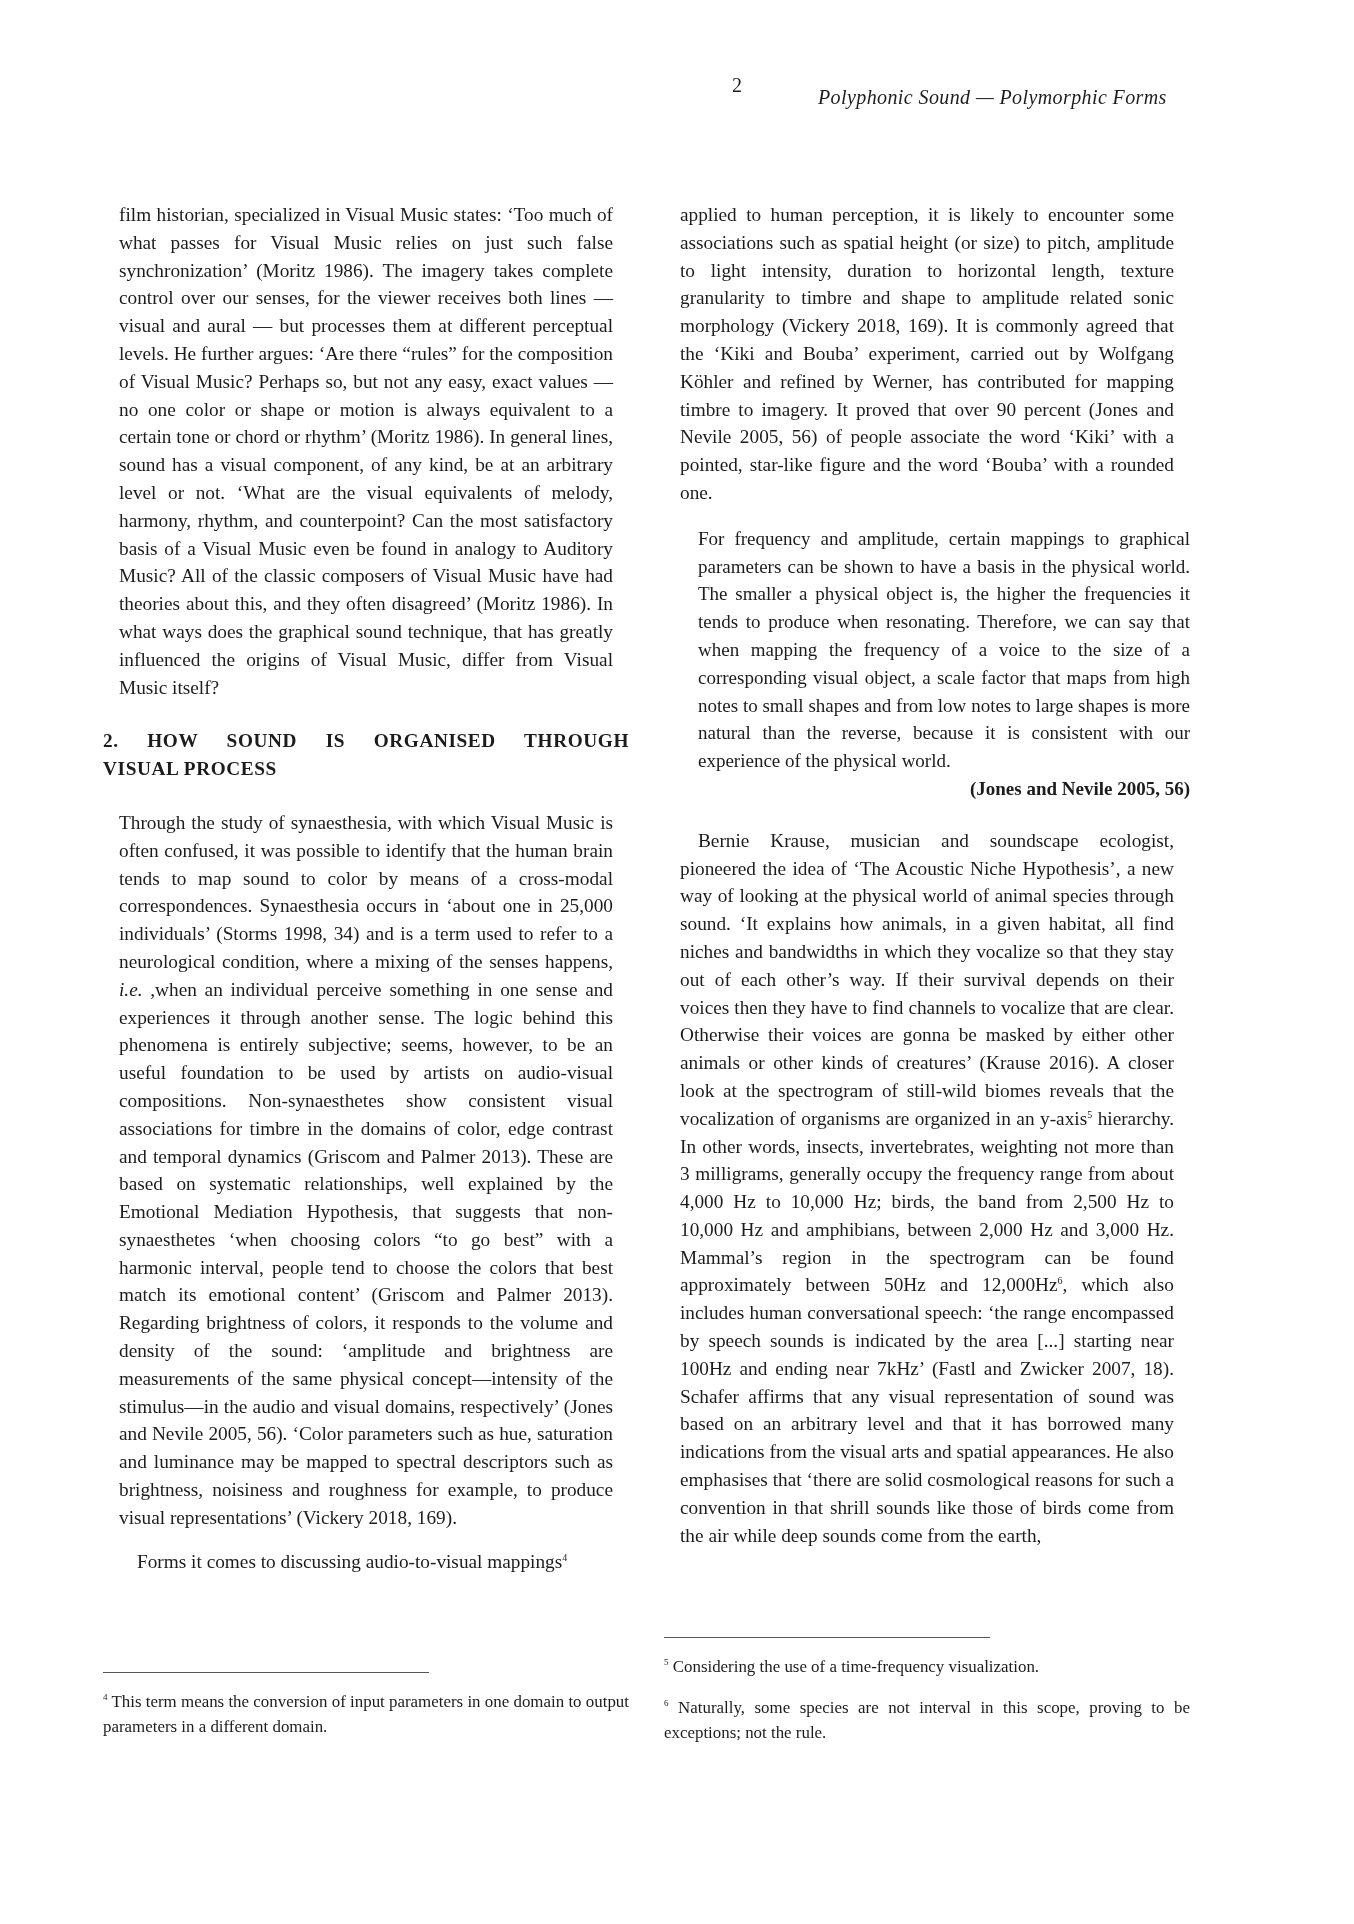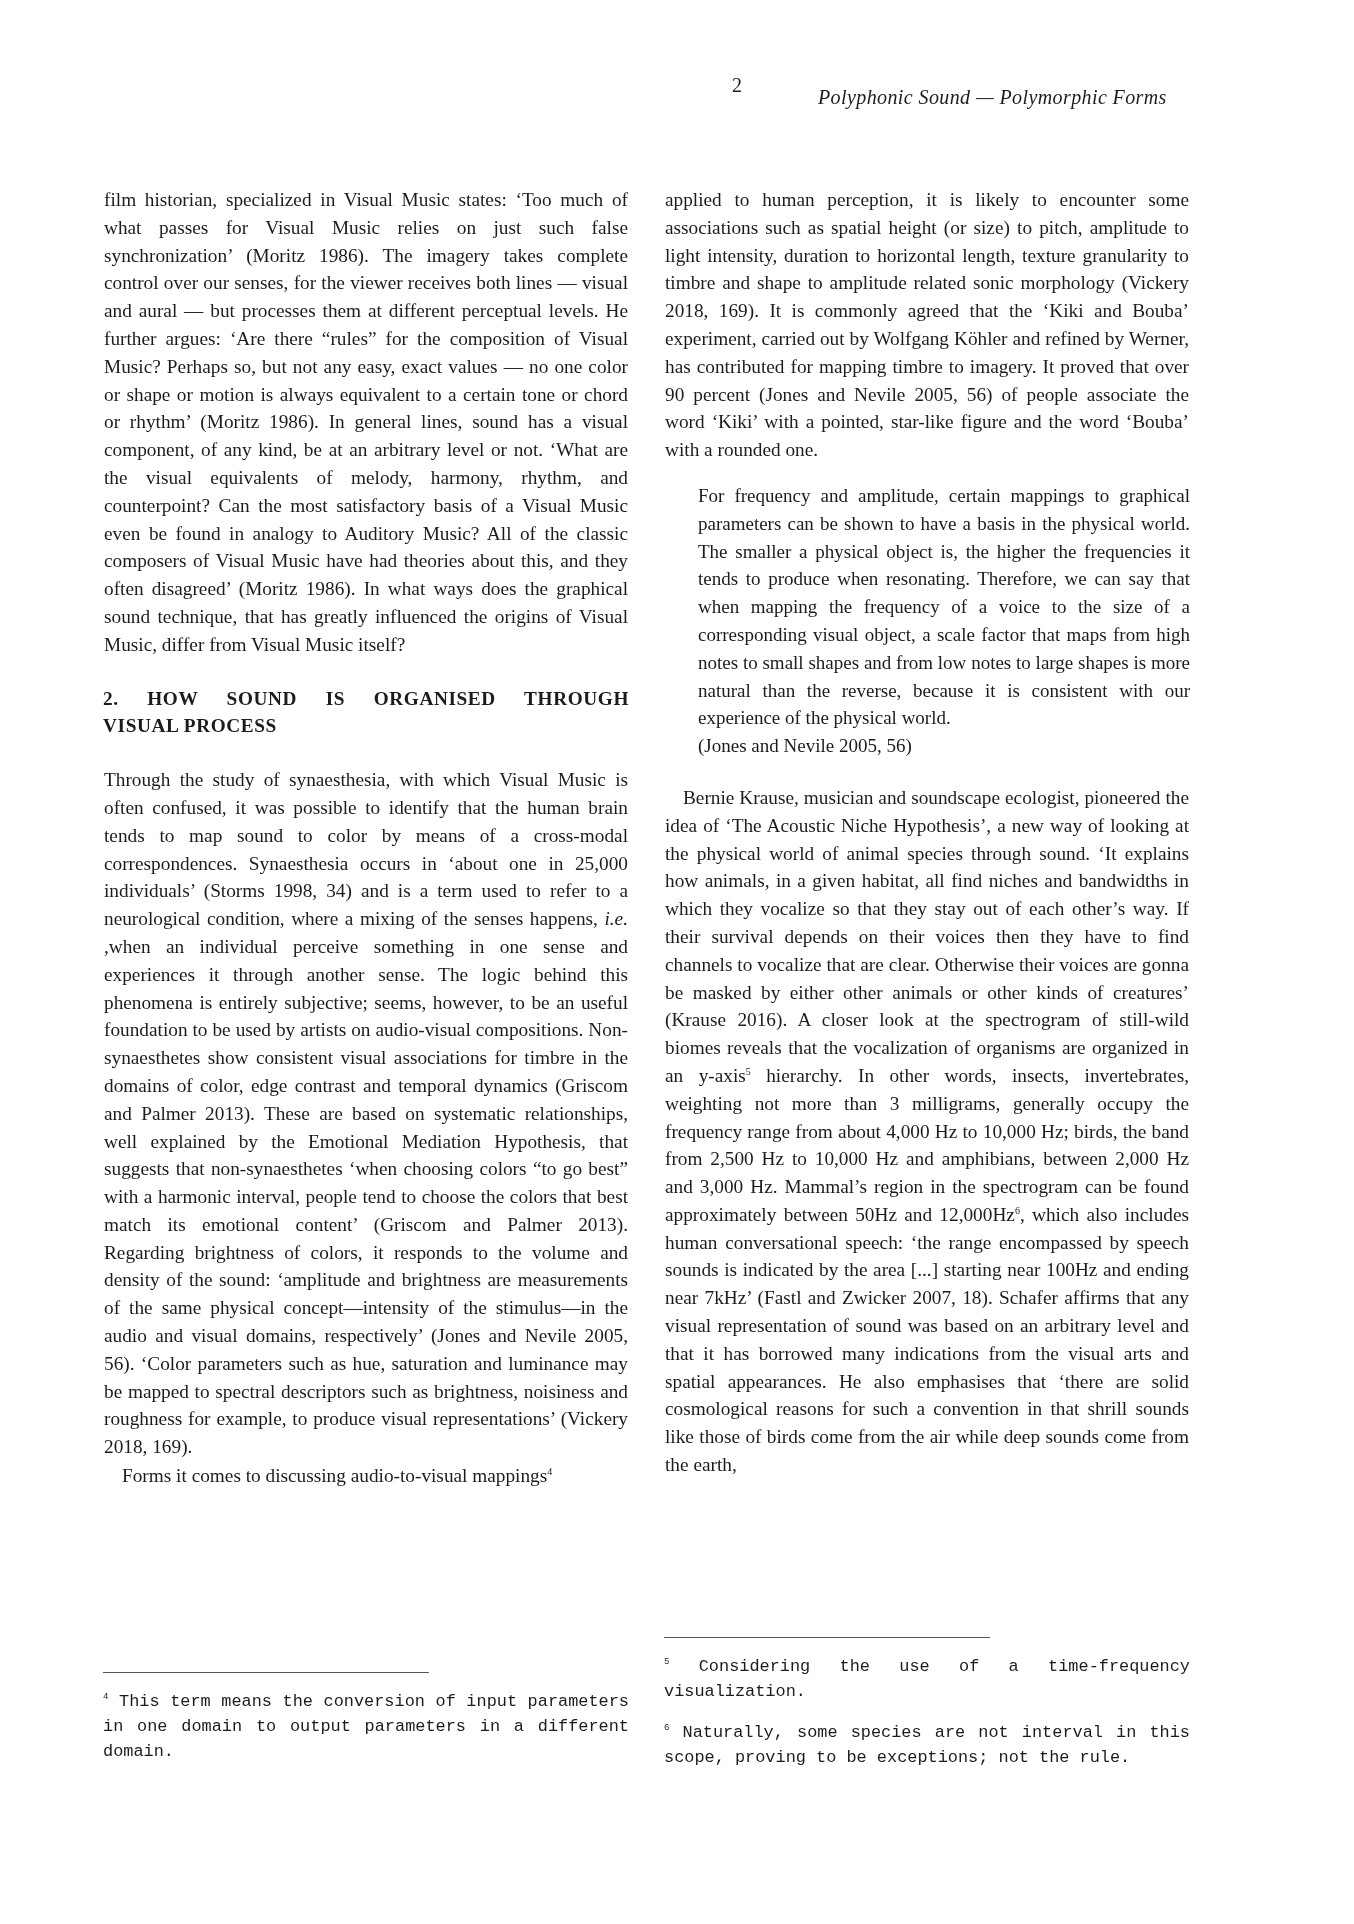--- a/index.html
+++ b/index.html
@@ -4,33 +4,33 @@
 <style>
   html, body { margin: 0; padding: 0; background: #ffffff; }
   body { width: 1354px; height: 1924px; position: relative; overflow: hidden;
          font-family: "Liberation Serif", "DejaVu Serif", serif; color: #1c1c1c; }
   .running-head { position: absolute; top: 74px; left: 0; width: 1354px; height: 28px; font-size: 20px; }
   .page-number { position: absolute; left: 732px; top: 0; }
   .running-title { position: absolute; left: 818px; top: 12px; font-style: italic; letter-spacing: 0.4px; }
   .col { position: absolute; top: 185px; width: 526px; }
   .col-left { left: 103px; }
   .col-right { left: 664px; }
-  .para { font-size: 19.3px; line-height: 27.8px; text-align: justify; margin: 1px; hyphens: none; }
+  .para { font-size: 19.3px; line-height: 27.8px; text-align: justify; margin: 16px; hyphens: none; }
   .indent { text-indent: 18px; }
   .heading { font-weight: bold; font-size: 19.3px; line-height: 27.8px; text-align: justify;
              letter-spacing: 0.6px; margin: 26px 0 26px 0; text-align-last: left; }
   .heading .line1 { display: block; text-align: justify; text-align-last: justify; }
   .quote { margin: 18px 0 24px 0; padding-left: 34px; font-size: 19px; line-height: 27.8px; text-align: justify; }
-  .quote .cite { display: block; text-align: left; }
+  .quote .cite { display: block; text-align: right; font-weight: bold; }
   sup { font-size: 10px; vertical-align: super; line-height: 0; }
   .footnotes { position: absolute; width: 526px; }
   .fn-left { left: 103px; top: 1672px; }
   .fn-right { left: 664px; top: 1637px; }
   .fn-rule { width: 326px; height: 1px; background: #555; margin-bottom: 12px; }
-  .fn { font-size: 16.9px; line-height: 25px; text-align: justify; margin: 16px 0 12px 0; font-family: Liberation Mono, monospace; }
+  .fn { font-size: 16.9px; line-height: 25px; text-align: justify; margin: 16px 0 12px 0; }
   .fn sup { font-size: 9px; }
 </style>
 </head>
 <body>
 
 <div class="running-head">
   <span class="page-number">2</span>
   <span class="running-title">Polyphonic Sound — Polymorphic Forms</span>
 </div>
 

